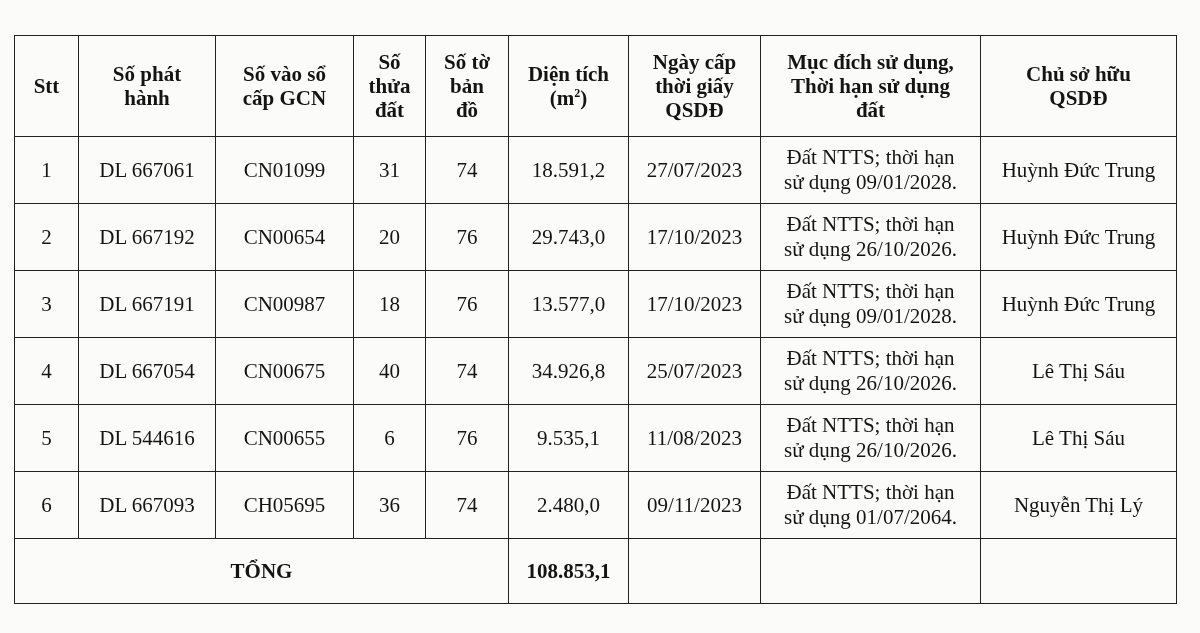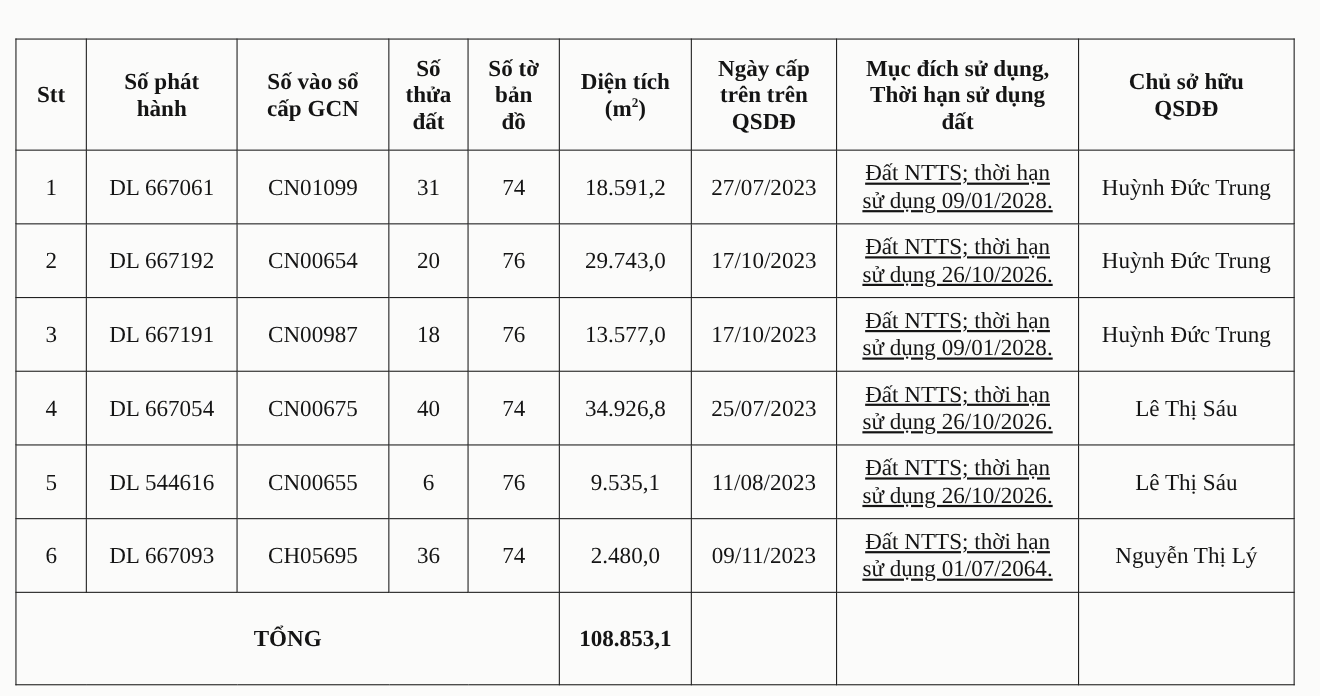--- a/index.html
+++ b/index.html
@@ -25,22 +25,22 @@
       padding: 0 4px;
       font-size: 21px;
       line-height: 25px;
     }
     table.land th {
       font-weight: bold;
       height: 100px;
       line-height: 24px;
     }
     table.land tbody tr { height: 67px; }
-    table.land tfoot tr { height: 84px; }
-    td.purpose { text-align: left; padding-left: 10px; line-height: 26px; text-decoration: underline; }
+    table.land tfoot tr { height: 65px; }
+    td.purpose { text-align: left; padding-left: 10px; line-height: 26px; }
     td.owner { text-align: left; padding-left: 10px; }
     td.area { text-align: left; padding-left: 12px; }
     td.total-label { font-weight: bold; }
     td.total-value { font-weight: bold; text-align: left; padding-left: 12px; }
     sup { font-size: 12px; vertical-align: 8px; line-height: 0; }
   </style>
 </head>
 <body>
 
 <table class="land">
@@ -75,21 +75,21 @@
         <span>Số tờ</span><br>
         <span>bản</span><br>
         <span>đồ</span>
       </th>
       <th>
         <span>Diện tích</span><br>
         <span>(m</span><sup>2</sup><span>)</span>
       </th>
       <th>
         <span>Ngày cấp</span><br>
-        <span>trên trên</span><br>
+        <span>thời giấy</span><br>
         <span>QSDĐ</span>
       </th>
       <th>
         <span>Mục đích sử dụng,</span><br>
         <span>Thời hạn sử dụng</span><br>
         <span>đất</span>
       </th>
       <th>
         <span>Chủ sở hữu</span><br>
         <span>QSDĐ</span>

